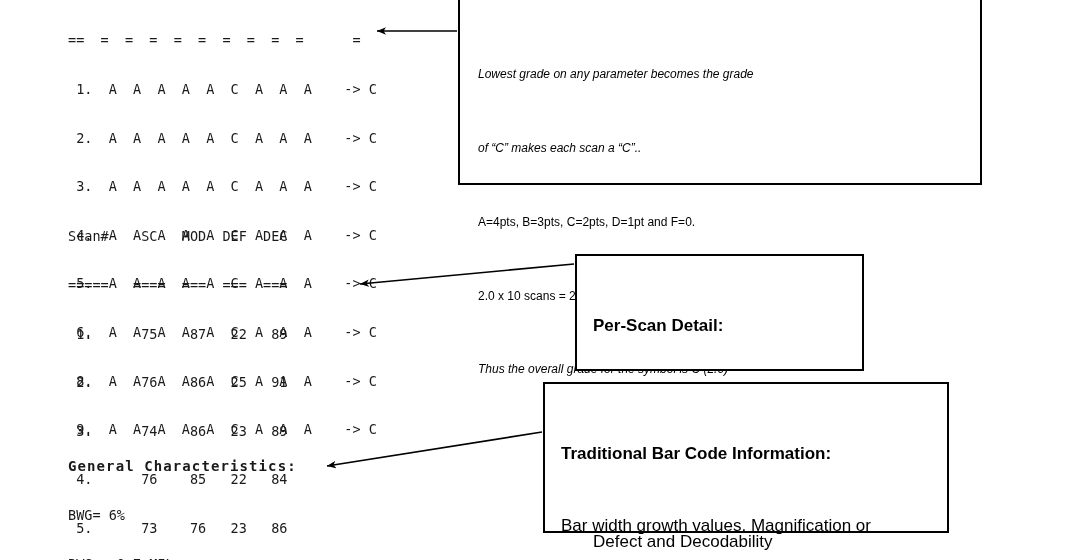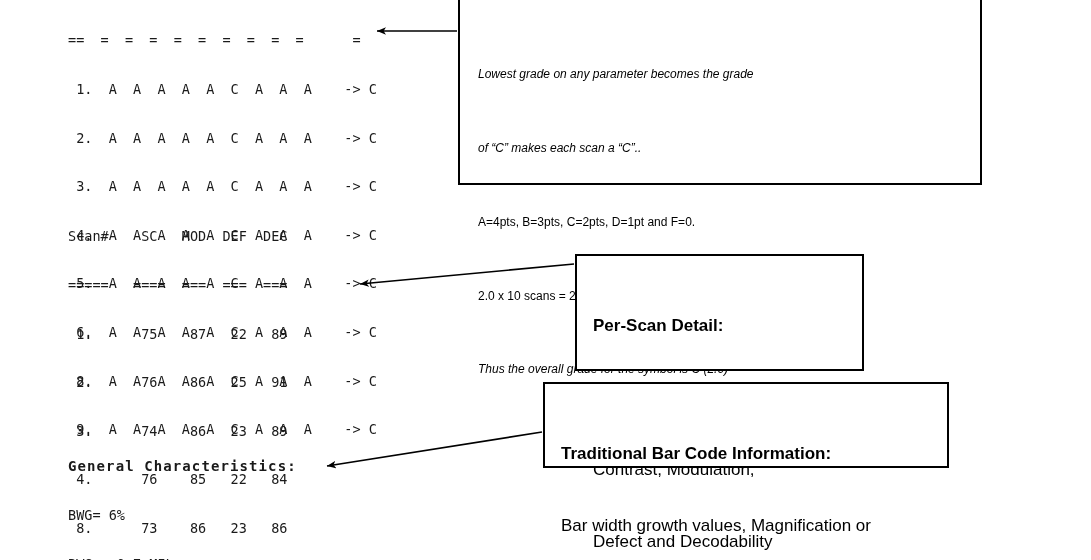--- a/index.html
+++ b/index.html
@@ -68,21 +68,21 @@
     height: 117px;
     padding: 10px 0 0 16px;
     margin-top: 40px;
   }
   .box-mid .lines { font-size: 17px; line-height: 24px; }
 
   .box-bot {
     left: 543px;
     top: 382px;
     width: 406px;
-    height: 86px;
+    height: 151px;
     padding: 10px 0 0 16px;
   }
   .box-bot .lines { font-size: 17px; line-height: 24px; }
 
   .hd { font-weight: bold; }
 
   
   .arrows {
     position: absolute;
     left: 0; top: 0;
@@ -108,21 +108,21 @@
     <div> 9.  A  A  A  A  A  C  A  A  A    -&gt; C</div>
   </div>
 
   <div class="scan-block">
     <div>Scan#    SC   MOD  DEF  DEC</div>
     <div>=====   ====  ===  ===  ===</div>
     <div> 1.      75    87   22   89</div>
     <div> 2.      76    86   25   91</div>
     <div> 3.      74    86   23   89</div>
     <div> 4.      76    85   22   84</div>
-    <div> 8.      73    86   23   86</div>
+    <div> 5.      73    76   23   86</div>
     
     
     
     
     
   </div>
 
   <div class="gen-block">
     <div class="gen-title">General Characteristics:</div>
     <div>BWG= 6%</div>

